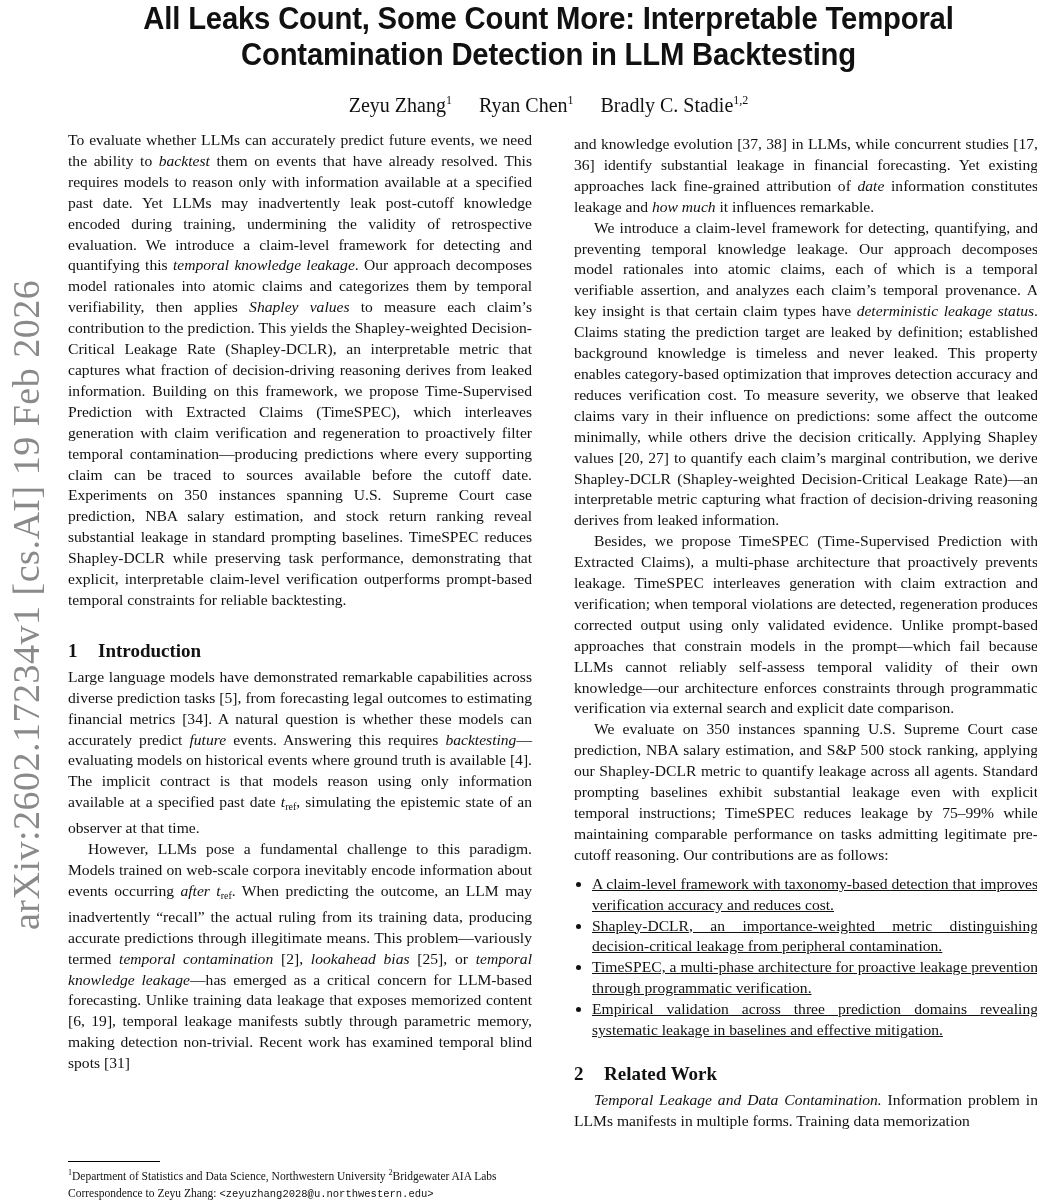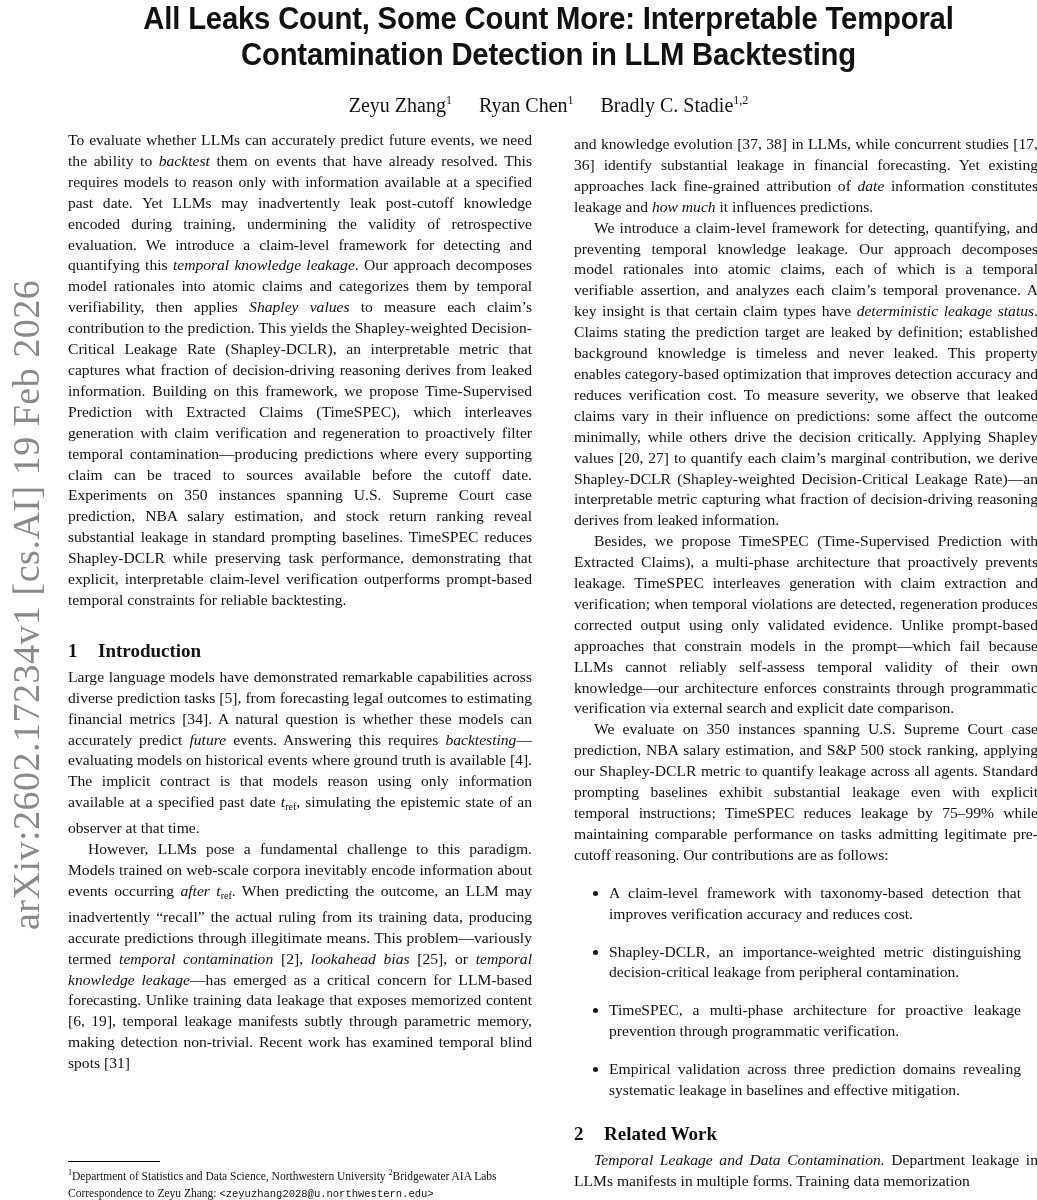--- a/index.html
+++ b/index.html
@@ -29,21 +29,21 @@
     .col.left { left: 68px; }
     .col.right { left: 574px; top: 134px; }
     h2 { font-size: 19px; font-weight: bold; margin: 0 0 4px 0; line-height: 24px; }
     h2 .num { display: inline-block; width: 30px; }
     p { margin: 0; }
     p.indent { text-indent: 20px; }
     .abs-head { margin-top: 0; }
     .sec1 { margin-top: 28px; }
     .sec2 { margin-top: 21px; }
     ul { margin: 8px 0 0 0; padding: 0 0 0 18px; }
-    ul li { margin: 17px; padding-left: 0; }
+    ul li { margin: 0; padding-left: 0; text-decoration: underline; }
     .footnote-rule { position: absolute; left: 68px; top: 1161px; width: 92px; border-top: 1px solid #000; }
     .footnote { position: absolute; left: 68px; top: 1164px; width: 470px; font-size: 11.5px; line-height: 17px; }
     .footnote sup { font-size: 8px; }
     .mono { font-family: "Liberation Mono", monospace; font-size: 10.5px; }
     i, em { }
     b { font-weight: normal; }
     .sub { font-size: 10px; vertical-align: -3px; }
   </style>
 </head>
 <body>
@@ -66,25 +66,25 @@
 
   <h2 class="sec1"><span class="num">1</span><span>Introduction</span></h2>
   <p><span>Large language models have demonstrated remarkable capabilities across diverse prediction tasks [5], from forecasting legal outcomes to estimating financial metrics [34]. A natural question is whether these models can accurately predict </span><i>future</i><span> events. Answering this requires </span><i>backtesting</i><span>—evaluating models on historical events where ground truth is available [4]. The implicit contract is that models reason using only information available at a specified past date </span><i>t</i><span class="sub">ref</span><span>, simulating the epistemic state of an observer at that time.</span></p>
   <p class="indent"><span>However, LLMs pose a fundamental challenge to this paradigm. Models trained on web-scale corpora inevitably encode information about events occurring </span><i>after</i> <i>t</i><span class="sub">ref</span><span>. When predicting the outcome, an LLM may inadvertently “recall” the actual ruling from its training data, producing accurate predictions through illegitimate means. This problem—variously termed </span><i>temporal contamination</i><span> [2], </span><i>lookahead bias</i><span> [25], or </span><i>temporal knowledge leakage</i><span id="p2-split">—has emerged as a critical concern for LLM-based forecasting. Unlike training data leakage that exposes memorized content [6, 19], temporal leakage manifests subtly through parametric memory, making detection non-trivial. Recent work has examined temporal blind spots [31]</span></p>
 </div>
 
 <div class="footnote-rule"></div>
 <div class="footnote"><sup>1</sup><span>Department of Statistics and Data Science, Northwestern University </span><sup>2</sup><span>Bridgewater AIA Labs Correspondence to Zeyu Zhang: </span><span class="mono">&lt;zeyuzhang2028@u.northwestern.edu&gt;</span></div>
 
 <div class="col right">
-  <p><span>and knowledge evolution [37, 38] in LLMs, while concurrent studies [17, 36] identify substantial leakage in financial forecasting. Yet existing approaches lack fine-grained attribution of </span><i>date</i><span> information constitutes leakage and </span><i>how much</i><span> it influences predictions.</span></p>
+  <p><span>and knowledge evolution [37, 38] in LLMs, while concurrent studies [17, 36] identify substantial leakage in financial forecasting. Yet existing approaches lack fine-grained attribution of </span><i>date</i><span> information constitutes leakage and </span><i>how much</i><span> it influences remarkable.</span></p>
   <p class="indent"><span>We introduce a claim-level framework for detecting, quantifying, and preventing temporal knowledge leakage. Our approach decomposes model rationales into atomic claims, each of which is a temporal verifiable assertion, and analyzes each claim’s temporal provenance. A key insight is that certain claim types have </span><i>deterministic leakage status</i><span>. Claims stating the prediction target are leaked by definition; established background knowledge is timeless and never leaked. This property enables category-based optimization that improves detection accuracy and reduces verification cost. To measure severity, we observe that leaked claims vary in their influence on predictions: some affect the outcome minimally, while others drive the decision critically. Applying Shapley values [20, 27] to quantify each claim’s marginal contribution, we derive </span><b>Shapley-DCLR</b><span> (</span><b>Shapley</b><span>-weighted </span><b>D</b><span>ecision-</span><b>C</b><span>ritical </span><b>L</b><span>eakage </span><b>R</b><span>ate)—an interpretable metric capturing what fraction of decision-driving reasoning derives from leaked information.</span></p>
   <p class="indent"><span>Besides, we propose </span><b>TimeSPEC</b><span> (</span><b>Time</b><span>-</span><b>S</b><span>upervised </span><b>P</b><span>rediction with </span><b>E</b><span>xtracted </span><b>C</b><span>laims), a multi-phase architecture that proactively prevents leakage. TimeSPEC interleaves generation with claim extraction and verification; when temporal violations are detected, regeneration produces corrected output using only validated evidence. Unlike prompt-based approaches that constrain models in the prompt—which fail because LLMs cannot reliably self-assess temporal validity of their own knowledge—our architecture enforces constraints through programmatic verification via external search and explicit date comparison.</span></p>
   <p class="indent">We evaluate on 350 instances spanning U.S. Supreme Court case prediction, NBA salary estimation, and S&amp;P 500 stock ranking, applying our Shapley-DCLR metric to quantify leakage across all agents. Standard prompting baselines exhibit substantial leakage even with explicit temporal instructions; TimeSPEC reduces leakage by 75–99% while maintaining comparable performance on tasks admitting legitimate pre-cutoff reasoning. Our contributions are as follows:</p>
   <ul>
     <li>A claim-level framework with taxonomy-based detection that improves verification accuracy and reduces cost.</li>
     <li>Shapley-DCLR, an importance-weighted metric distinguishing decision-critical leakage from peripheral contamination.</li>
     <li>TimeSPEC, a multi-phase architecture for proactive leakage prevention through programmatic verification.</li>
     <li>Empirical validation across three prediction domains revealing systematic leakage in baselines and effective mitigation.</li>
   </ul>
   <h2 class="sec2"><span class="num">2</span><span>Related Work</span></h2>
-  <p class="indent"><i>Temporal Leakage and Data Contamination.</i><span> Department leakage in LLMs manifests in multiple forms. Training data memorization</span></p>
+  <p class="indent"><i>Temporal Leakage and Data Contamination.</i><span> Information problem in LLMs manifests in multiple forms. Training data memorization</span></p>
 </div>
 
 </body></html>

